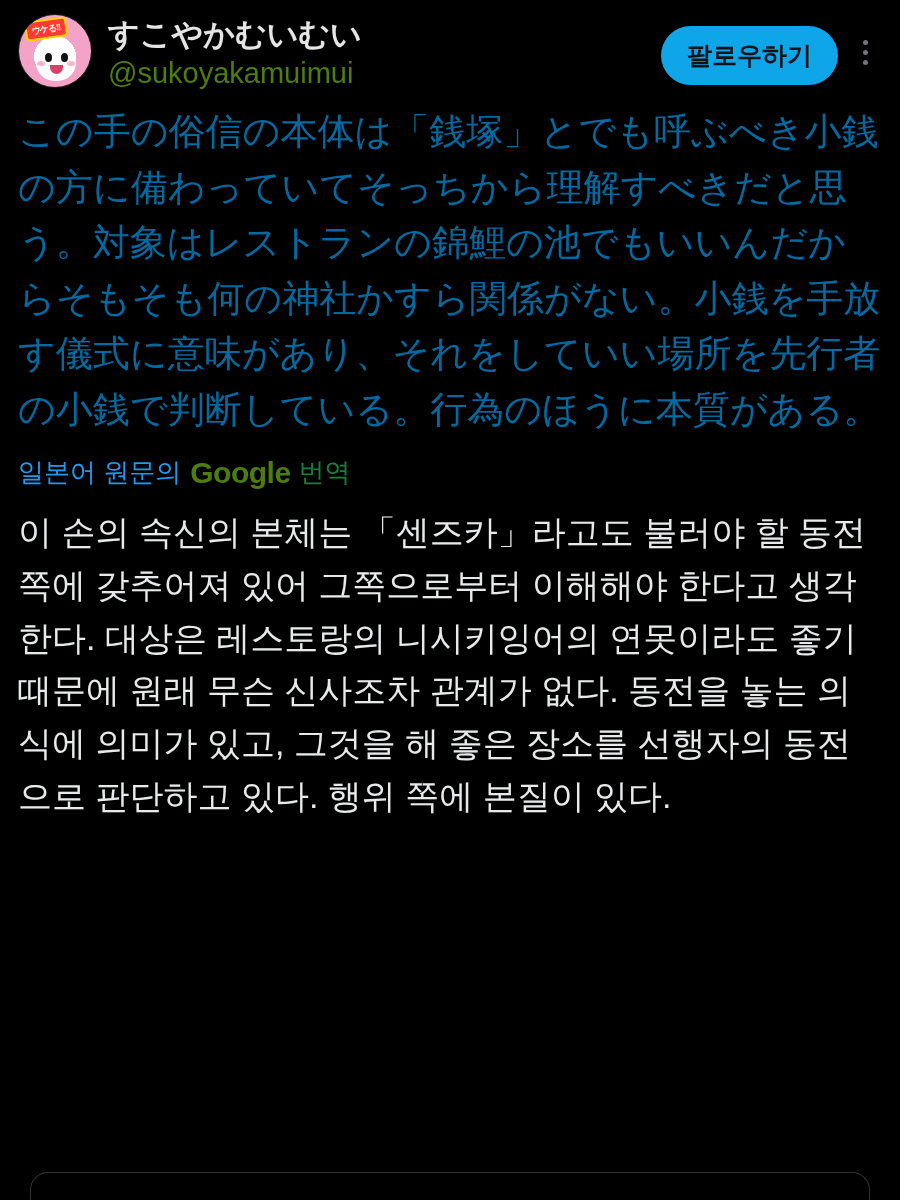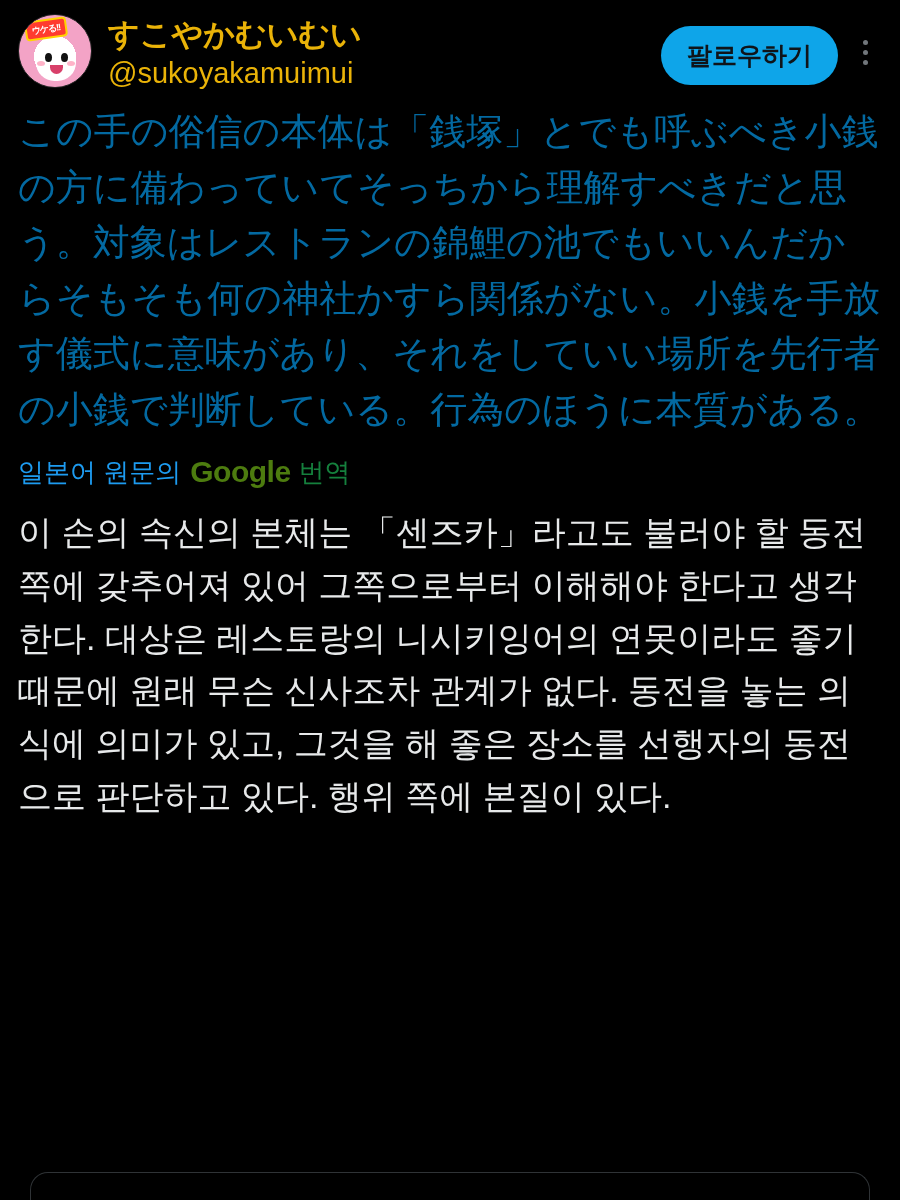--- a/index.html
+++ b/index.html
@@ -99,27 +99,27 @@
 
   .names {
     margin-left: 16px;
     padding-top: 3px;
     flex: 1 1 auto;
     min-width: 0;
   }
   .display-name {
     font-size: 31px;
     font-weight: bold;
-    color: #eab308;
+    color: #e5e5e5;
     line-height: 1.18;
     white-space: nowrap;
   }
   .handle {
     font-size: 29px;
-    color: #eab308;
+    color: #4d7c0f;
     line-height: 1.2;
     margin-top: 2px;
     white-space: nowrap;
   }
 
   .follow-btn {
     flex: 0 0 auto;
     margin-top: 12px;
     background: #0ea5e9;
     color: #0f1419;
@@ -162,21 +162,21 @@
     color: #0369a1;
     letter-spacing: 0px;
     white-space: pre-wrap;
     word-break: break-all;
   }
 
   .translate-line {
     padding: 18px 18px 0 18px;
     font-size: 26px;
     display: flex;
-    align-items: flex-start;
+    align-items: center;
     gap: 0;
     flex-wrap: nowrap;
   }
   .translate-line .tpre { color: #1d9bf0; }
   .translate-line .tpost { color: #15803d; margin-left: 8px; }
   .google-wordmark {
     font-family: "Liberation Sans", sans-serif;
     font-size: 30px;
     font-weight: bold;
     letter-spacing: -0.5px;

